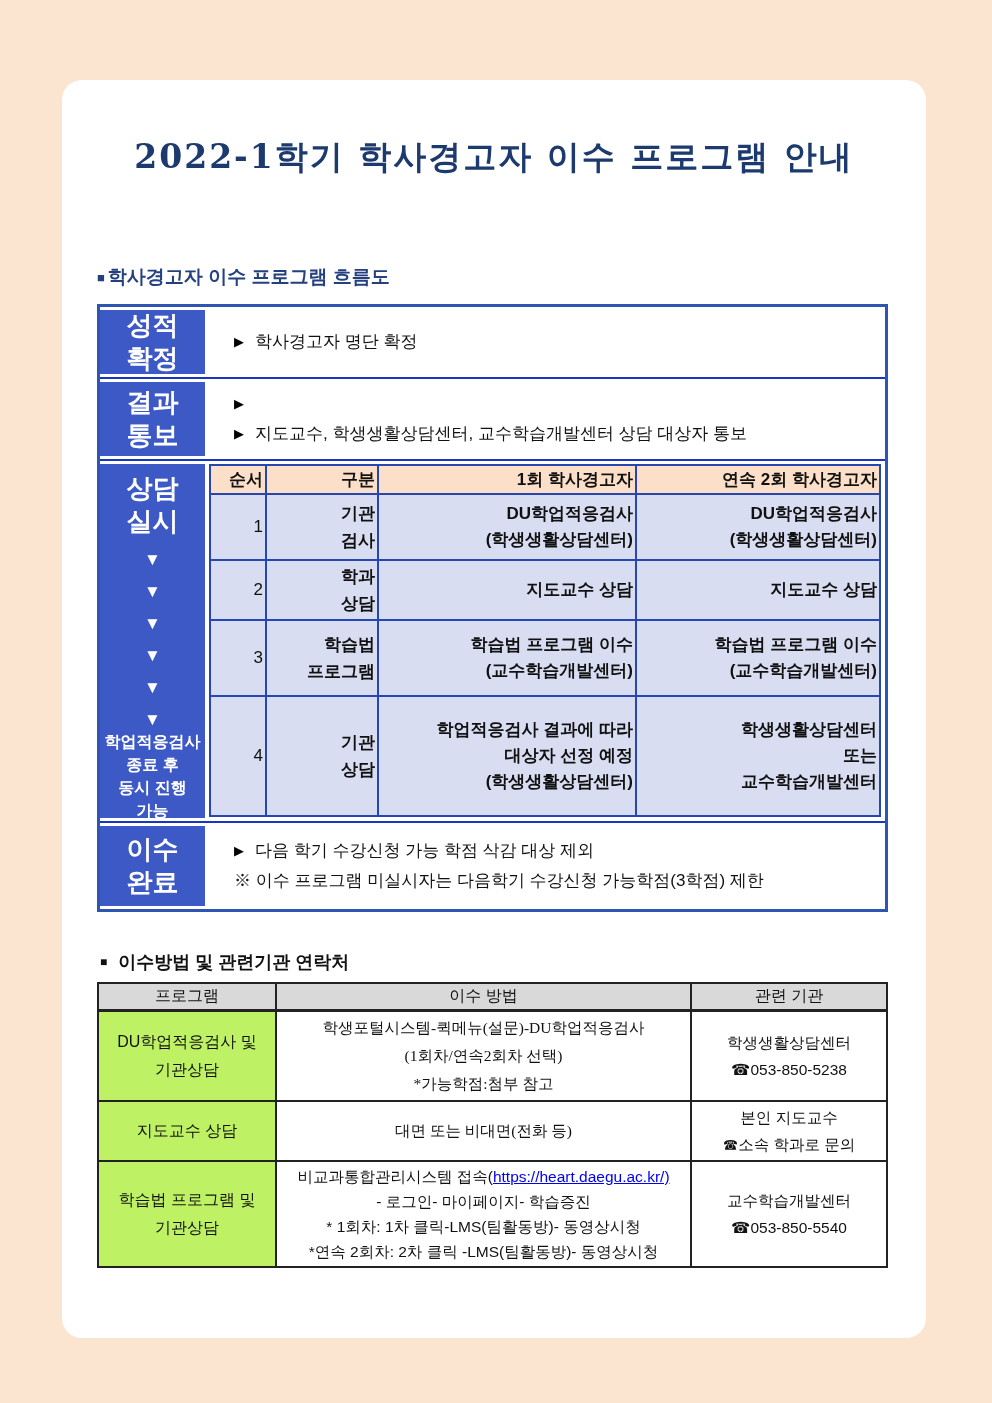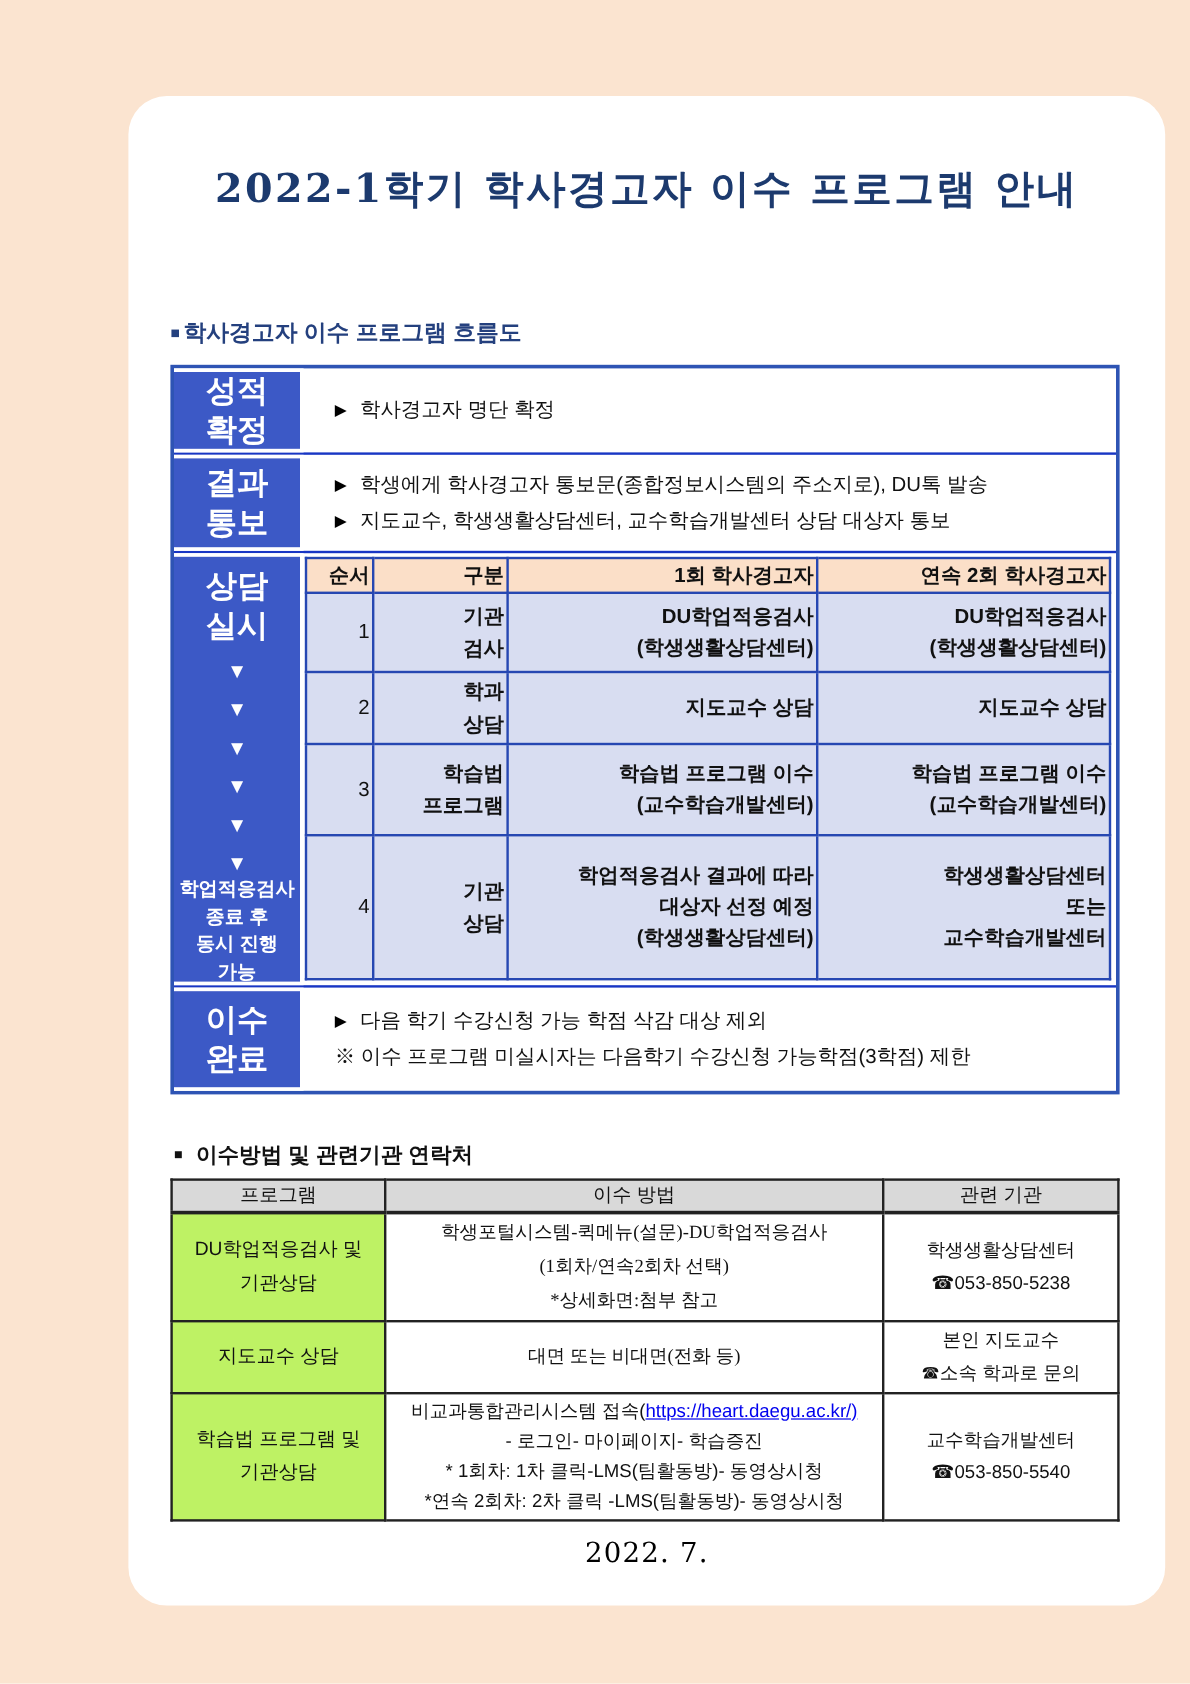--- a/index.html
+++ b/index.html
@@ -6,21 +6,21 @@
   html,body { width:992px; height:1403px; }
   body {
     background:#fbe4d0;
     font-family:"Liberation Sans", sans-serif;
     color:#111;
     position:relative;
   }
   .card {
     position:absolute; left:62px; top:80px;
     width:864px; height:1258px;
-    background:#ffffff; border-radius:32px;margin-left:45px;
+    background:#ffffff; border-radius:20px;
   }
   
   .doc-title {
     position:absolute; top:55px; left:0; width:100%;
     text-align:center;
     font-family:"DejaVu Serif", serif;
     font-weight:bold; font-size:33px; letter-spacing:2px;
     color:#1c3a6e;
   }
   
@@ -149,21 +149,20 @@
     <div class="frow r2">
       <div class="fside">
         <div class="fside-inner">
           <span>결과</span>
           <span>통보</span>
         </div>
       </div>
       <div class="fbody">
         <div class="fline">
           <span class="bullet">▶</span>
-          <span>학생에게 학사경고자 통보문(종합정보시스템의 주소지로), DU톡 발송</span>
         </div>
         <div class="fline">
           <span class="bullet">▶</span>
           <span>지도교수, 학생생활상담센터, 교수학습개발센터 상담 대상자 통보</span>
         </div>
       </div>
     </div>
 
     <div class="frow r3">
       <div class="fside">
@@ -302,21 +301,21 @@
       <td>관련 기관</td>
     </tr>
     <tr class="ctr1">
       <td class="prog">
         <div>DU학업적응검사 및</div>
         <div>기관상담</div>
       </td>
       <td>
         <div class="mline">학생포털시스템-퀵메뉴(설문)-DU학업적응검사</div>
         <div class="mline">(1회차/연속2회차 선택)</div>
-        <div class="mline">*상세화면:첨부 참고</div>
+        <div class="mline">*가능학점:첨부 참고</div>
       </td>
       <td>
         <div class="orgline">학생생활상담센터</div>
         <div class="orgline"><span>☎</span><span>053-850-5238</span></div>
       </td>
     </tr>
     <tr class="ctr2">
       <td class="prog">
         <div>지도교수 상담</div>
       </td>
@@ -340,15 +339,14 @@
         <div class="mline4">*연속 2회차: 2차 클릭 -LMS(팀활동방)- 동영상시청</div>
       </td>
       <td>
         <div class="orgline">교수학습개발센터</div>
         <div class="orgline"><span>☎</span><span>053-850-5540</span></div>
       </td>
     </tr>
   </tbody>
     </table>
 
-  <div class="footer-date">2022. 7.</div>
 
 </div>
 
 </body></html>

